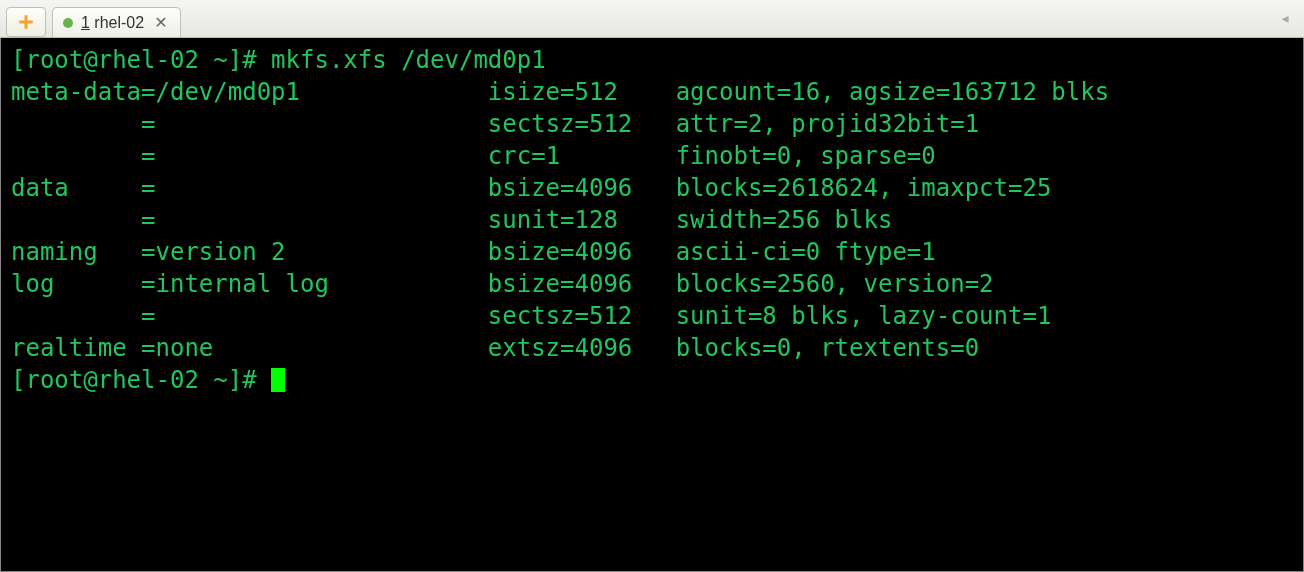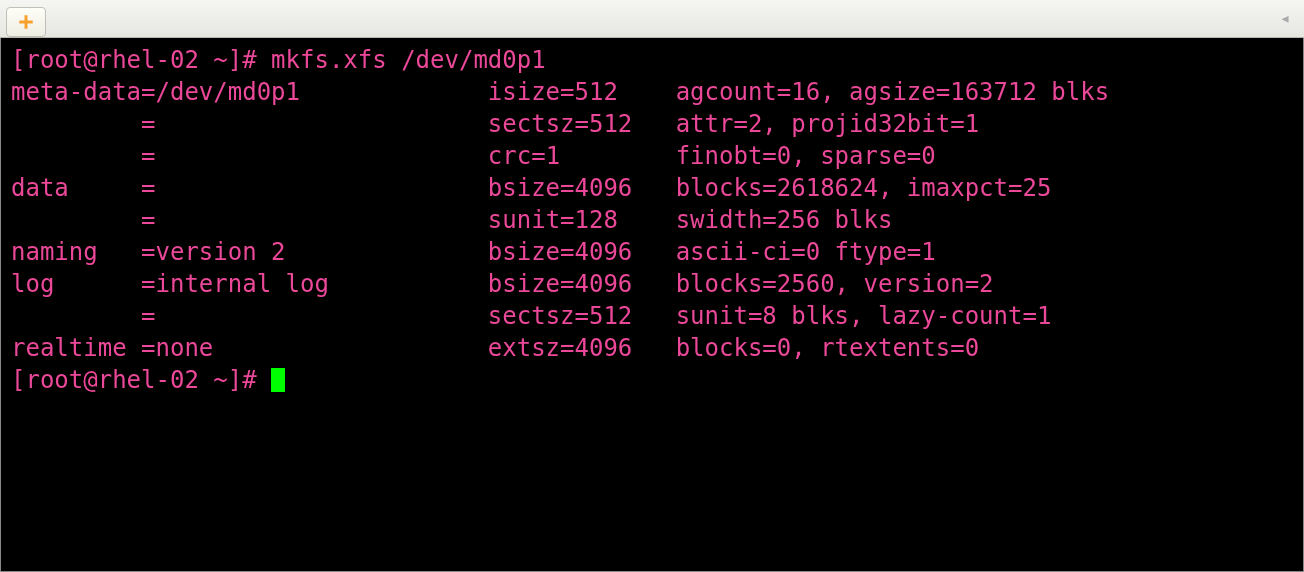--- a/index.html
+++ b/index.html
@@ -70,21 +70,21 @@
       display:flex;
       align-items:center;
       justify-content:center;
       color:#aaa;
       font-size:14px;
       cursor:pointer;
     }
     .terminal {
       flex:1;
       background:#000;
-      color:#ec4899;
+      color:#22c55e;
       padding:6px 8px 6px 10px;
       font-family: "DejaVu Sans Mono","Liberation Mono","Courier New",monospace;
       font-size:24px;
       line-height:32px;
       white-space:pre-wrap;
       word-break:break-all;
       overflow:hidden;
       border-left:1px solid #888;
       border-right:1px solid #888;
       border-bottom:1px solid #888;
@@ -101,20 +101,25 @@
 </head>
 <body>
 
 <div class="tab-bar">
   <div class="add-btn">
     <svg viewBox="0 0 24 24">
       <rect x="10" y="3" width="4" height="18" fill="#f7a12c"></rect>
       <rect x="3" y="10" width="18" height="4" fill="#f7a12c"></rect>
     </svg>
   </div>
+  <div class="tab">
+    <span class="dot"></span>
+    <span><span class="index-prefix">1</span> <span>rhel-02</span></span>
+    <span class="close">✕</span>
+  </div>
   <div class="tab-arrow">◂</div>
 </div>
 
 <div class="terminal"><span>[root@rhel-02 ~]# </span><span>mkfs.xfs /dev/md0p1</span>
 <span>meta-data=/dev/md0p1             isize=512    agcount=16, agsize=163712 blks
          =                       sectsz=512   attr=2, projid32bit=1
          =                       crc=1        finobt=0, sparse=0
 data     =                       bsize=4096   blocks=2618624, imaxpct=25
          =                       sunit=128    swidth=256 blks
 naming   =version 2              bsize=4096   ascii-ci=0 ftype=1

